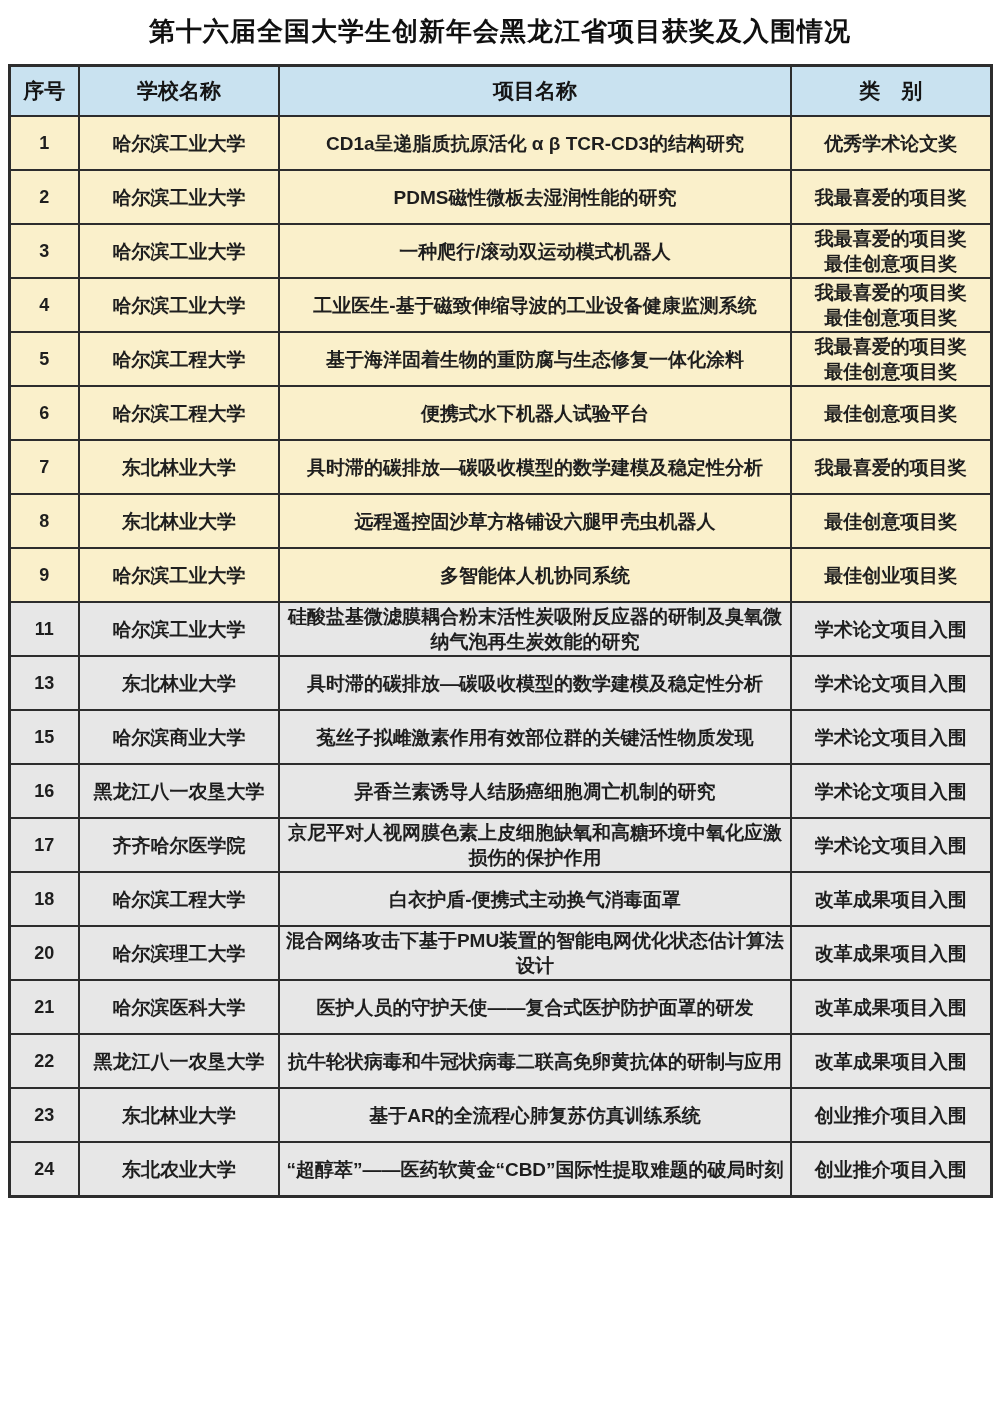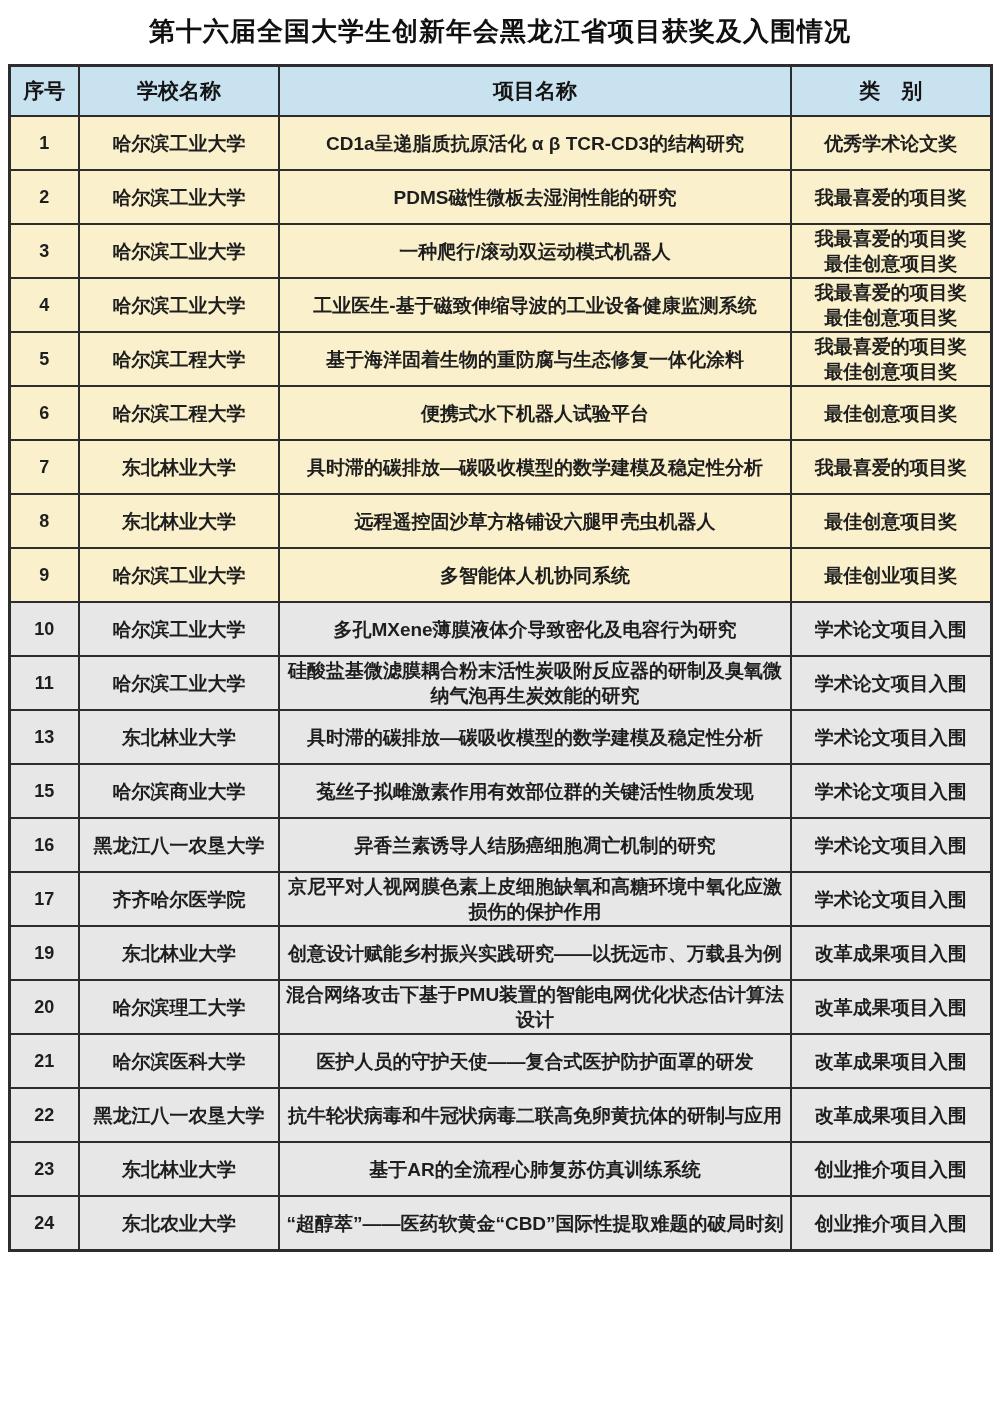--- a/index.html
+++ b/index.html
@@ -136,26 +136,20 @@
           <td class="cell-project">远程遥控固沙草方格铺设六腿甲壳虫机器人</td>
           <td class="cell-category">最佳创意项目奖</td>
         </tr>
         <tr class="award">
           <td class="cell-no">9</td>
           <td class="cell-school">哈尔滨工业大学</td>
           <td class="cell-project">多智能体人机协同系统</td>
           <td class="cell-category">最佳创业项目奖</td>
         </tr>
         <tr class="shortlist">
-          <td class="cell-no">10</td>
-          <td class="cell-school">哈尔滨工业大学</td>
-          <td class="cell-project">多孔MXene薄膜液体介导致密化及电容行为研究</td>
-          <td class="cell-category">学术论文项目入围</td>
-        </tr>
-        <tr class="shortlist">
           <td class="cell-no">11</td>
           <td class="cell-school">哈尔滨工业大学</td>
           <td class="cell-project">硅酸盐基微滤膜耦合粉末活性炭吸附反应器的研制及臭氧微纳气泡再生炭效能的研究</td>
           <td class="cell-category">学术论文项目入围</td>
         </tr>
         <tr class="shortlist">
           <td class="cell-no">13</td>
           <td class="cell-school">东北林业大学</td>
           <td class="cell-project">具时滞的碳排放—碳吸收模型的数学建模及稳定性分析</td>
           <td class="cell-category">学术论文项目入围</td>
@@ -172,23 +166,23 @@
           <td class="cell-project">异香兰素诱导人结肠癌细胞凋亡机制的研究</td>
           <td class="cell-category">学术论文项目入围</td>
         </tr>
         <tr class="shortlist">
           <td class="cell-no">17</td>
           <td class="cell-school">齐齐哈尔医学院</td>
           <td class="cell-project">京尼平对人视网膜色素上皮细胞缺氧和高糖环境中氧化应激损伤的保护作用</td>
           <td class="cell-category">学术论文项目入围</td>
         </tr>
         <tr class="shortlist">
-          <td class="cell-no">19</td>
-          <td class="cell-school">东北林业大学</td>
-          <td class="cell-project">创意设计赋能乡村振兴实践研究——以抚远市、万载县为例</td>
+          <td class="cell-no">18</td>
+          <td class="cell-school">哈尔滨工程大学</td>
+          <td class="cell-project">白衣护盾-便携式主动换气消毒面罩</td>
           <td class="cell-category">改革成果项目入围</td>
         </tr>
         <tr class="shortlist">
           <td class="cell-no">20</td>
           <td class="cell-school">哈尔滨理工大学</td>
           <td class="cell-project">混合网络攻击下基于PMU装置的智能电网优化状态估计算法设计</td>
           <td class="cell-category">改革成果项目入围</td>
         </tr>
         <tr class="shortlist">
           <td class="cell-no">21</td>

